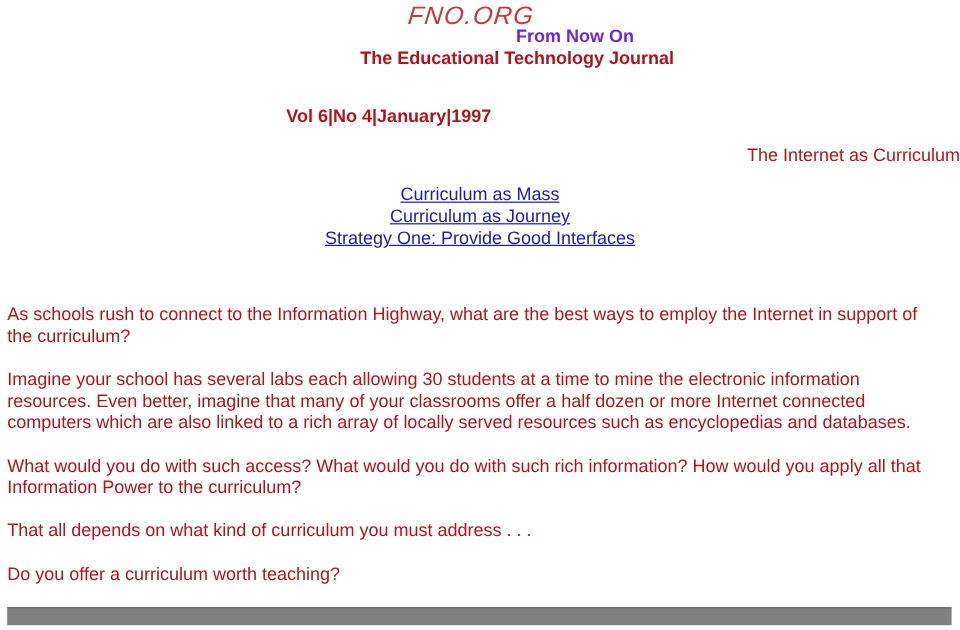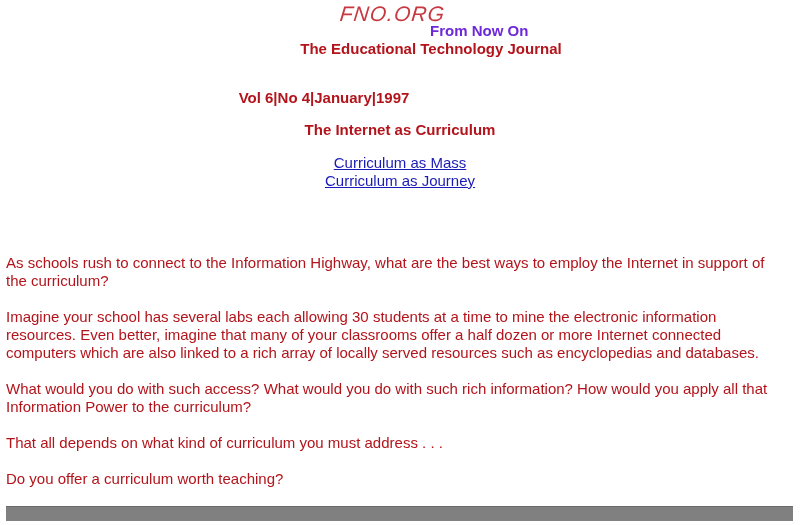--- a/index.html
+++ b/index.html
@@ -59,23 +59,23 @@
     top: 89px;
     text-align: center;
     font-size: 15px;
     font-weight: bold;
   }
   .article-title {
     position: absolute;
     left: 0;
     width: 800px;
     top: 121px;
-    text-align: center;
+    text-align: right;
     font-size: 15px;
-    font-weight: bold;
+    font-weight: normal;
   }
   .toc {
     position: absolute;
     left: 0;
     width: 800px;
     top: 154px;
     text-align: center;
     font-size: 15px;
     line-height: 18px;
     margin: 0;
@@ -116,20 +116,21 @@
   <div class="journal-name">The Educational Technology Journal</div>
 </div>
 
 <div class="issue">Vol 6|No 4|January|1997</div>
 
 <div class="article-title">The Internet as Curriculum</div>
 
 <ul class="toc">
   <li><a href="#">Curriculum as Mass</a></li>
   <li><a href="#">Curriculum as Journey</a></li>
+  <li><a href="#">Strategy One: Provide Good Interfaces</a></li>
 </ul>
 
 <div class="body-text">
   <p>As schools rush to connect to the Information Highway, what are the best ways to employ the Internet in support of the curriculum?</p>
   <p>Imagine your school has several labs each allowing 30 students at a time to mine the electronic information resources. Even better, imagine that many of your classrooms offer a half dozen or more Internet connected computers which are also linked to a rich array of locally served resources such as encyclopedias and databases.</p>
   <p>What would you do with such access? What would you do with such rich information? How would you apply all that Information Power to the curriculum?</p>
   <p>That all depends on what kind of curriculum you must address . . .</p>
   <p>Do you offer a curriculum worth teaching?</p>
 </div>
 

